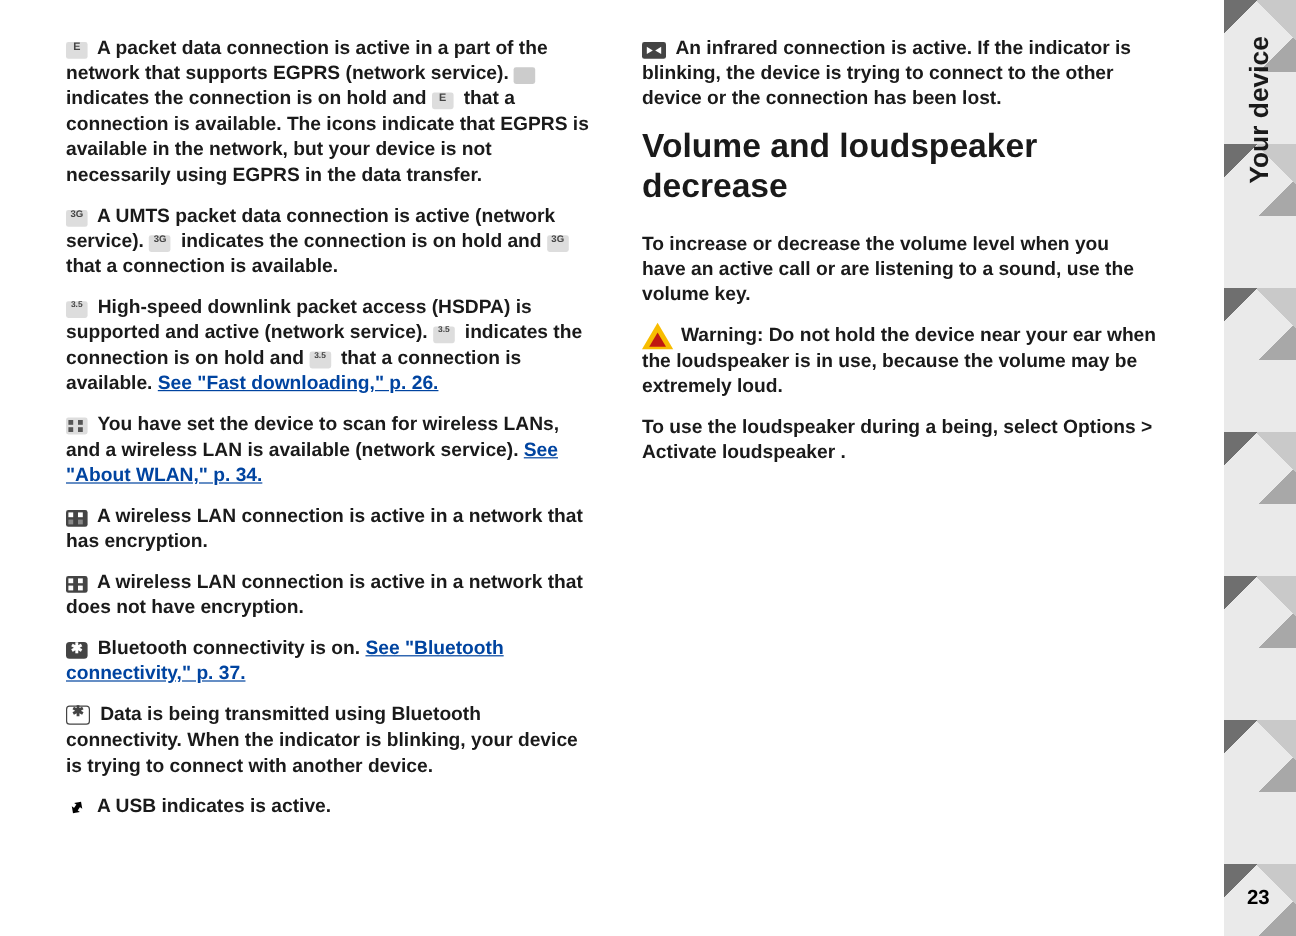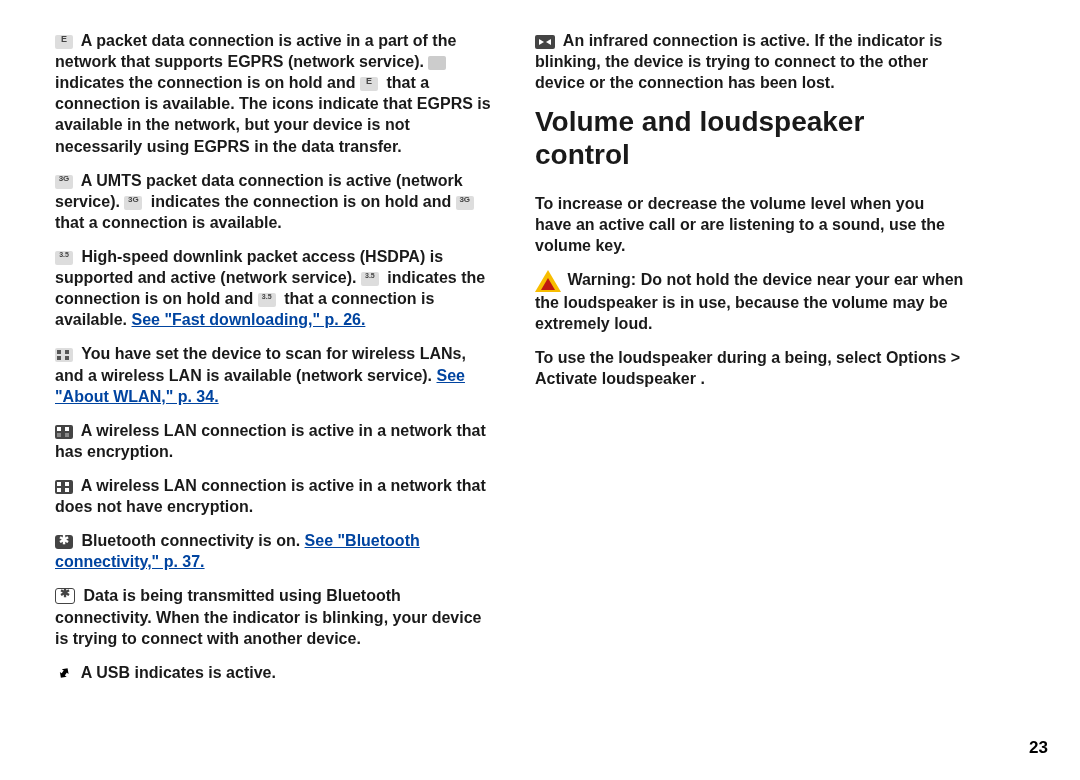--- a/index.html
+++ b/index.html
@@ -1,16 +1,16 @@
 <!DOCTYPE html>
 <html><head>
 <meta charset="utf-8">
 <style>
   html,body{margin:0;padding:0;width:1080px;height:780px;background:#f0f0f0;font-family:Arial,Helvetica,sans-serif;}
-  .page{position:relative;width:1080px;height:780px;background:#fff;display:flex;flex-direction:column;}
+  .page{position:relative;width:1080px;height:780px;background:#fff;display:flex;}
   .content{display:flex;flex:1;padding:30px 10px 20px 55px;box-sizing:border-box;}
   .col{width:460px;box-sizing:border-box;font-size:16px;line-height:1.32;color:#1a1a1a;font-weight:600;}
   .col-left{padding-right:20px;}
   .col-right{padding-left:20px;padding-right:10px;}
   .section-title{font-size:28px;font-weight:800;margin:10px 0 22px 0;line-height:1.15;}
   p{margin:0 0 13px 0;}
   .link{color:#0044a0;text-decoration:underline;text-decoration-color:#0044a0;}
   .icon{display:inline-block;width:18px;height:14px;background:#888;border-radius:2px;vertical-align:text-bottom;margin-right:4px;position:relative;}
   .icon.e{background:#ddd;}
   .icon.e::after{content:"E";position:absolute;left:0;right:0;top:-1px;text-align:center;font-size:9px;font-weight:700;color:#444;}
@@ -38,21 +38,21 @@
   .warn-triangle::after{content:"";position:absolute;left:-7px;top:8px;width:0;height:0;border-left:7px solid transparent;border-right:7px solid transparent;border-bottom:12px solid #c01810;}
   .bold{font-weight:700;}
   .sidetab{width:60px;background:#fff;position:relative;display:flex;align-items:center;justify-content:center;}
   .sidetab-text{writing-mode:vertical-rl;transform:rotate(180deg);font-size:22px;font-weight:800;color:#1a1a1a;white-space:nowrap;position:absolute;top:30px;}
   .triangles{position:absolute;right:0;top:0;width:60px;height:780px;background:
     linear-gradient(135deg,#575757 0 20px,transparent 20px) 0 120px/60px 120px,
     linear-gradient(225deg,#c0c0c0 0 24px,transparent 24px) 0 0/60px 120px,
     linear-gradient(315deg,#9a9a9a 0 22px,transparent 22px) 0 60px/60px 120px,
     #e7e7e7;
     background-repeat:repeat-y;opacity:.85;}
-  .page-num{position:absolute;right:32px;bottom:22px;font-size:17px;font-weight:800;z-index:5;}
+  .page-num{position:absolute;right:22px;bottom:22px;font-size:17px;font-weight:800;z-index:5;}
   .vol-figure{float:right;width:160px;height:48px;background:#2b2b2b;margin:4px 0 6px 10px;border-radius:2px;box-sizing:border-box;padding:4px;}
   .vol-row{height:18px;background:#555;margin-bottom:4px;border-radius:2px;position:relative;}
   .vol-row::before{content:"";position:absolute;left:6px;top:4px;width:8px;height:8px;background:#bbb;}
   .vol-row::after{content:"";position:absolute;right:6px;top:6px;width:80px;height:6px;background:repeating-linear-gradient(90deg,#aaa 0 4px,transparent 4px 8px);}
   .clear{clear:both;}
 </style>
 </head>
 <body>
 
 <div class="page">
@@ -119,21 +119,21 @@
         <span>A USB indicates is active.</span>
       </p>
     </div>
 
     <div class="col col-right">
       <p>
         <span class="icon ir"></span>
         <span>An infrared connection is active. If the indicator is blinking, the device is trying to connect to the other device or the connection has been lost.</span>
       </p>
 
-      <div class="section-title">Volume and loudspeaker control</div>
+      <div class="section-title">Volume and loudspeaker decrease</div>
 
       <p>To increase or decrease the volume level when you have an active call or are listening to a sound, use the volume key.</p>
 
       <div class="clear"></div>
 
       <p>
         <span class="warn-triangle"></span>
         <span class="bold">Warning:  </span>
         <span>Do not hold the device near your ear when the loudspeaker is in use, because the volume may be extremely loud.</span>
       </p>

